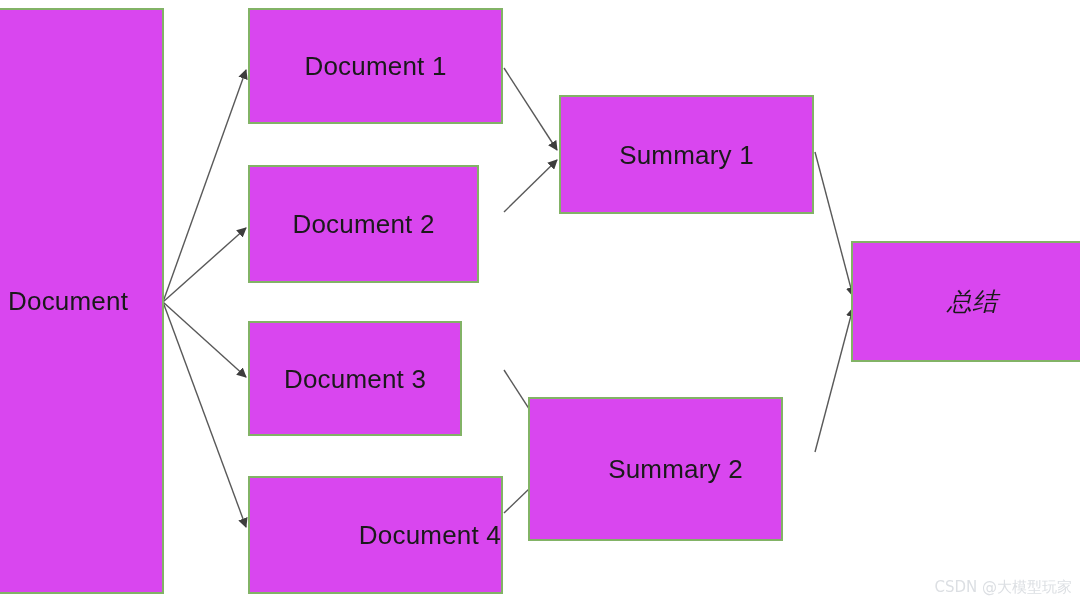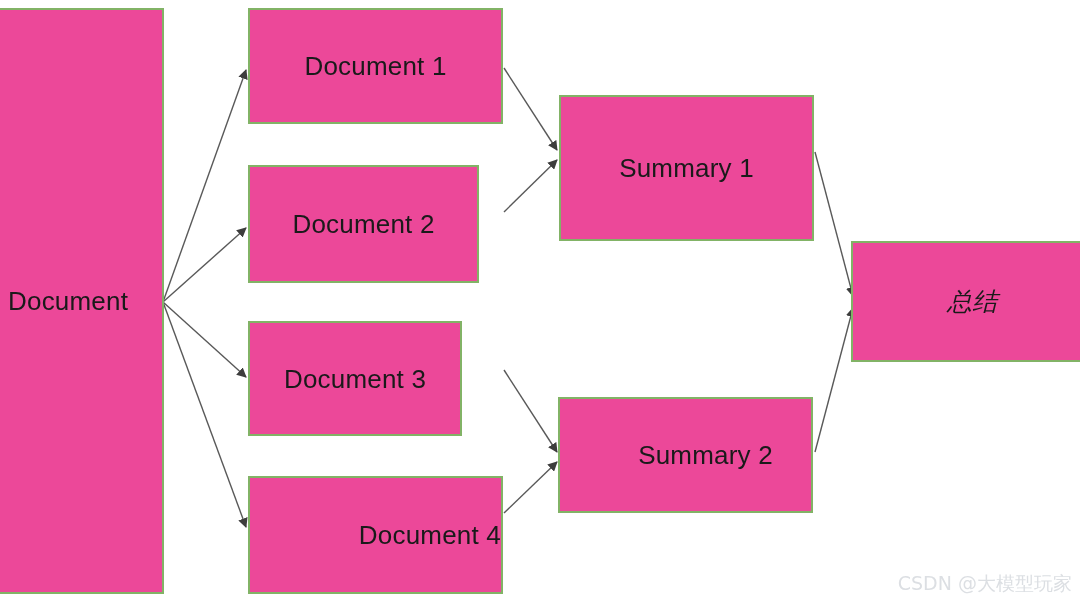--- a/index.html
+++ b/index.html
@@ -22,21 +22,21 @@
     position: absolute;
     left: 0;
     top: 0;
     width: 1080px;
     height: 603px;
     pointer-events: none;
   }
   .node {
     position: absolute;
     box-sizing: border-box;
-    background: #ec4899;
+    background: #d946ef;
     border: 2px solid #82b366;
     display: flex;
     align-items: center;
     justify-content: center;
   }
   .node-label {
     color: #1a1a1a;
     font-size: 26px;
     font-weight: 400;
     letter-spacing: 0.2px;
@@ -65,29 +65,29 @@
   #node-final .node-label {
     margin-left: 94px;
     font-size: 25px;
     font-family: "DejaVu Sans", "Liberation Sans", sans-serif;
     font-style: italic;
   }
   #node-doc1 { left: 248px; top: 8px;   width: 255px; height: 116px; }
   #node-doc2 { left: 248px; top: 165px; width: 231px; height: 118px; }
   #node-doc3 { left: 248px; top: 321px; width: 214px; height: 115px; }
   #node-doc4 { left: 248px; top: 476px; width: 255px; height: 118px; justify-content: flex-end; }
-  #node-sum1 { left: 559px; top: 95px;  width: 255px; height: 146px; }
-  #node-sum2 { left: 558px; top: 397px; width: 255px; height: 116px; padding-left: 40px; }
+  #node-sum1 { left: 559px; top: 95px;  width: 255px; height: 119px; }
+  #node-sum2 { left: 528px; top: 397px; width: 255px; height: 144px; padding-left: 40px; }
 
   .watermark {
     position: absolute;
     right: 8px;
     bottom: 6px;
     color: #dcdfe3;
-    font-size: 19px;
+    font-size: 15px;
     font-family: "DejaVu Sans", "Liberation Sans", sans-serif;
     white-space: nowrap;
     user-select: none;
   }
 </style>
 </head>
 <body>
 
 <div id="canvas">
 

